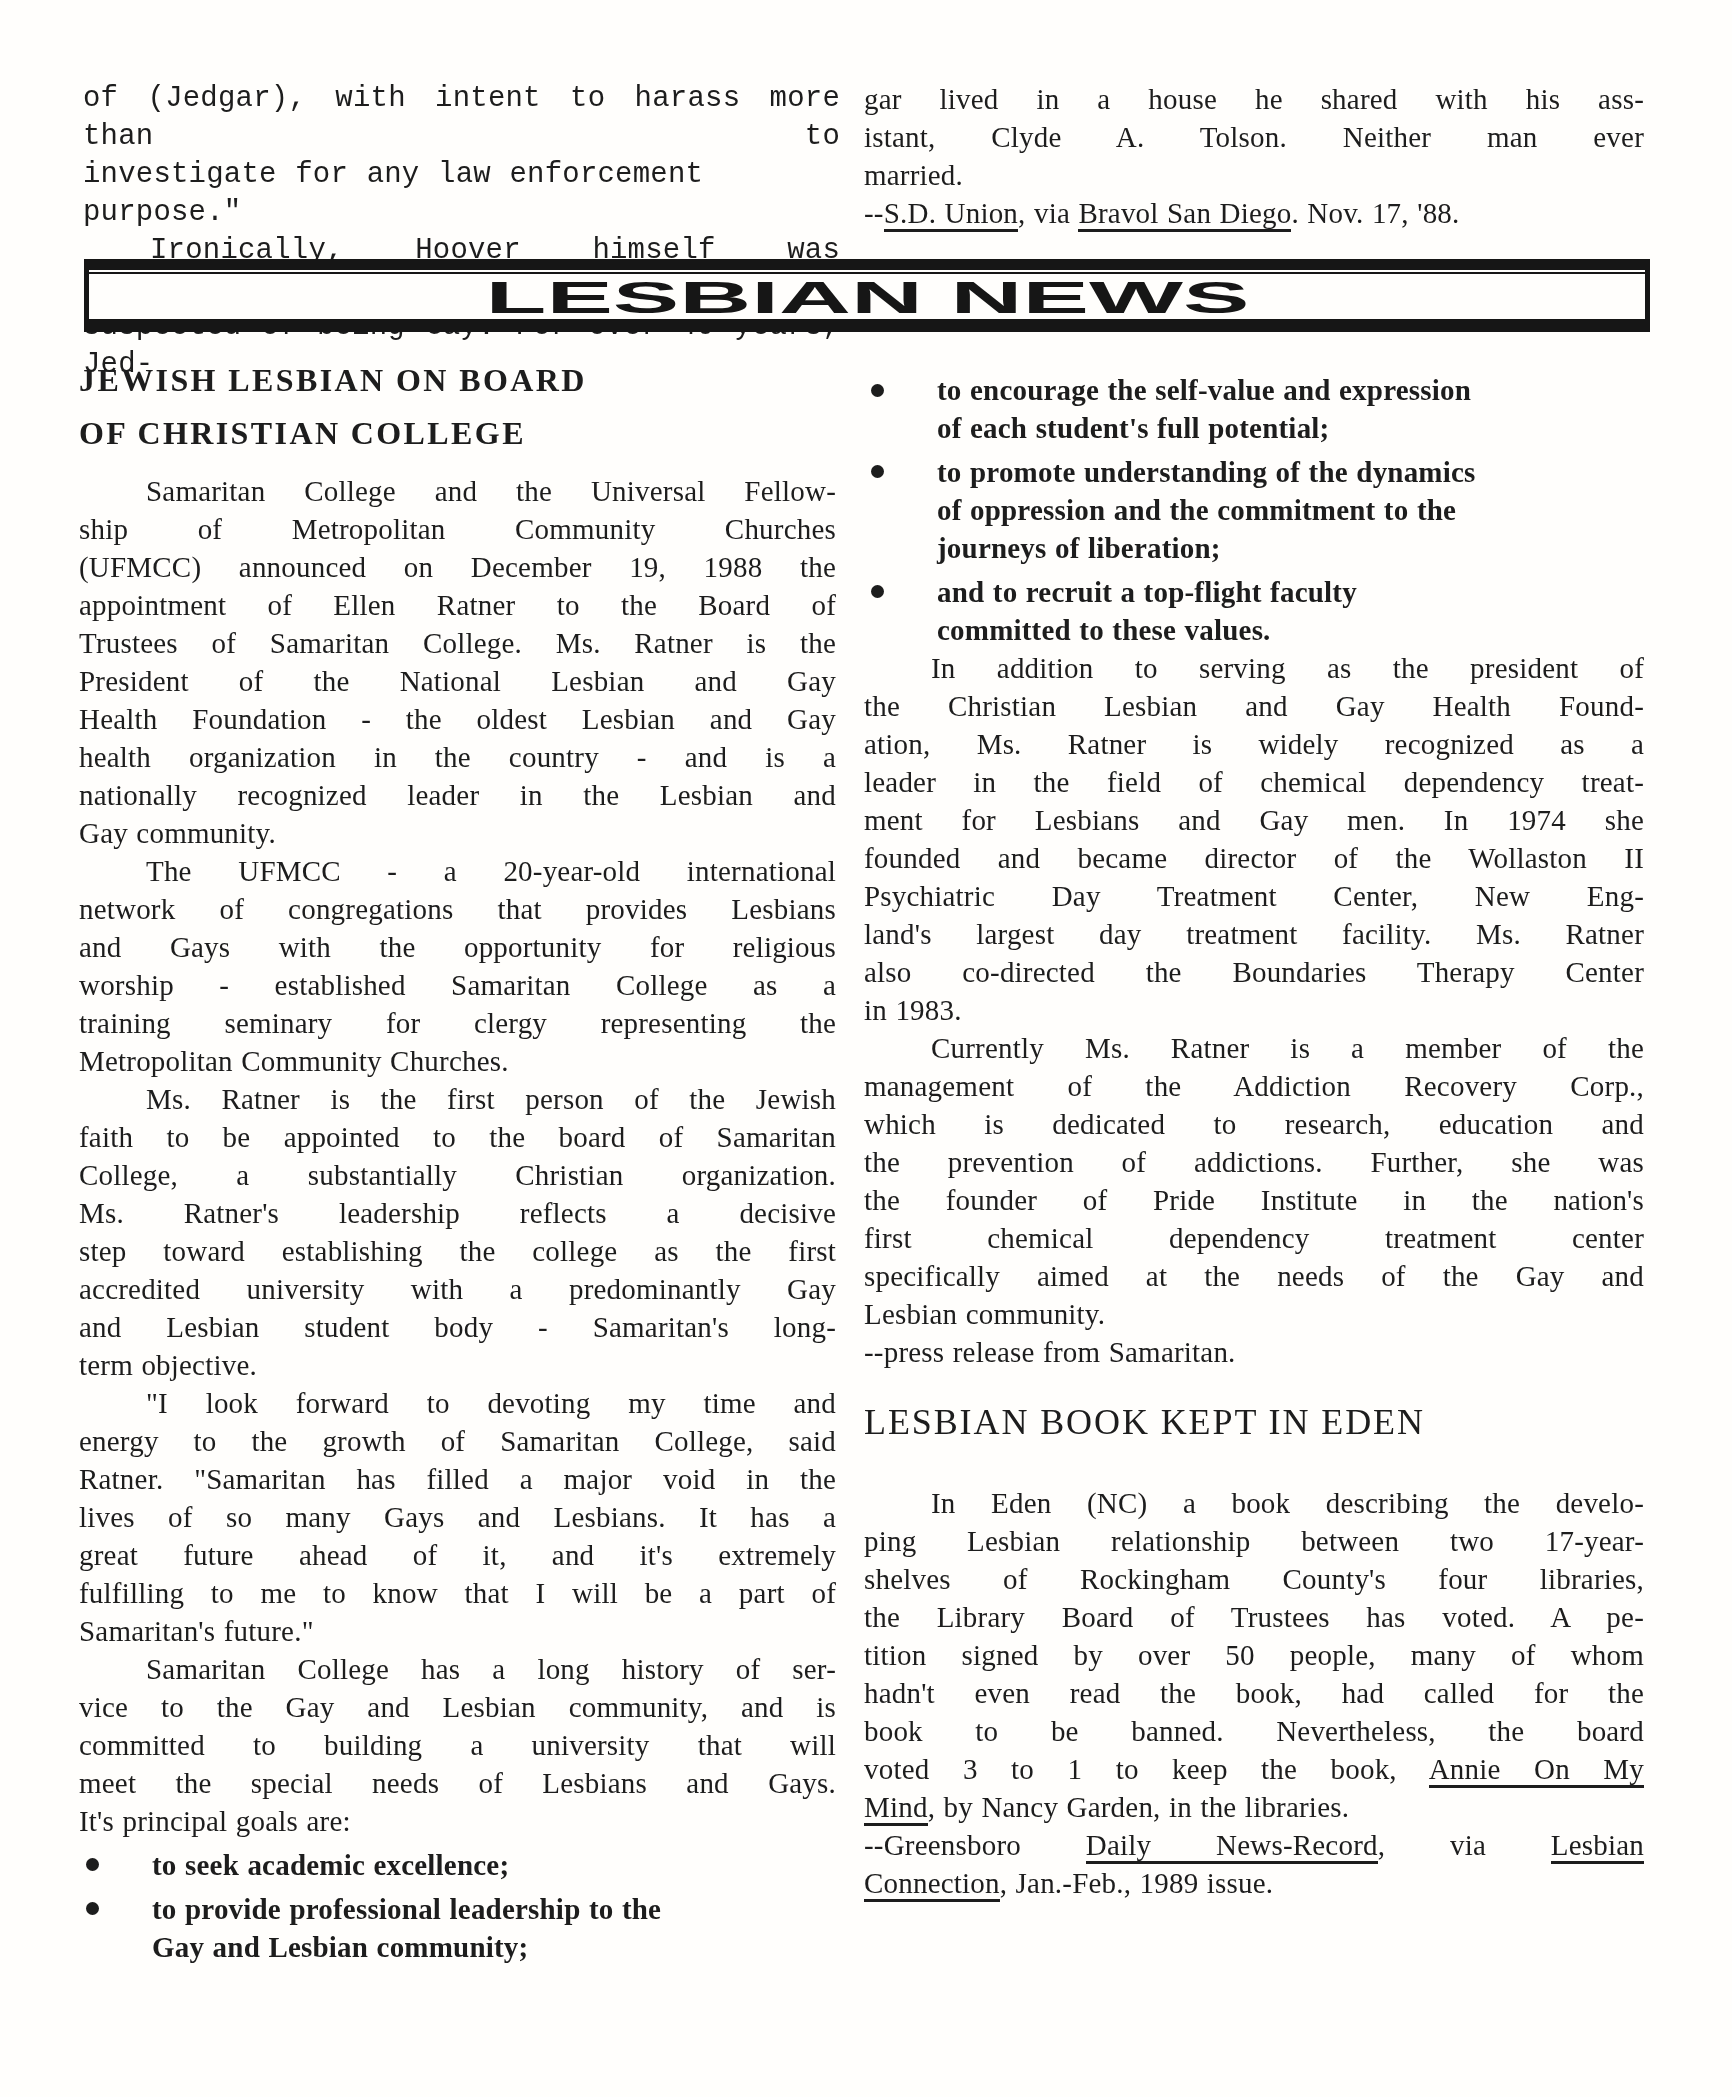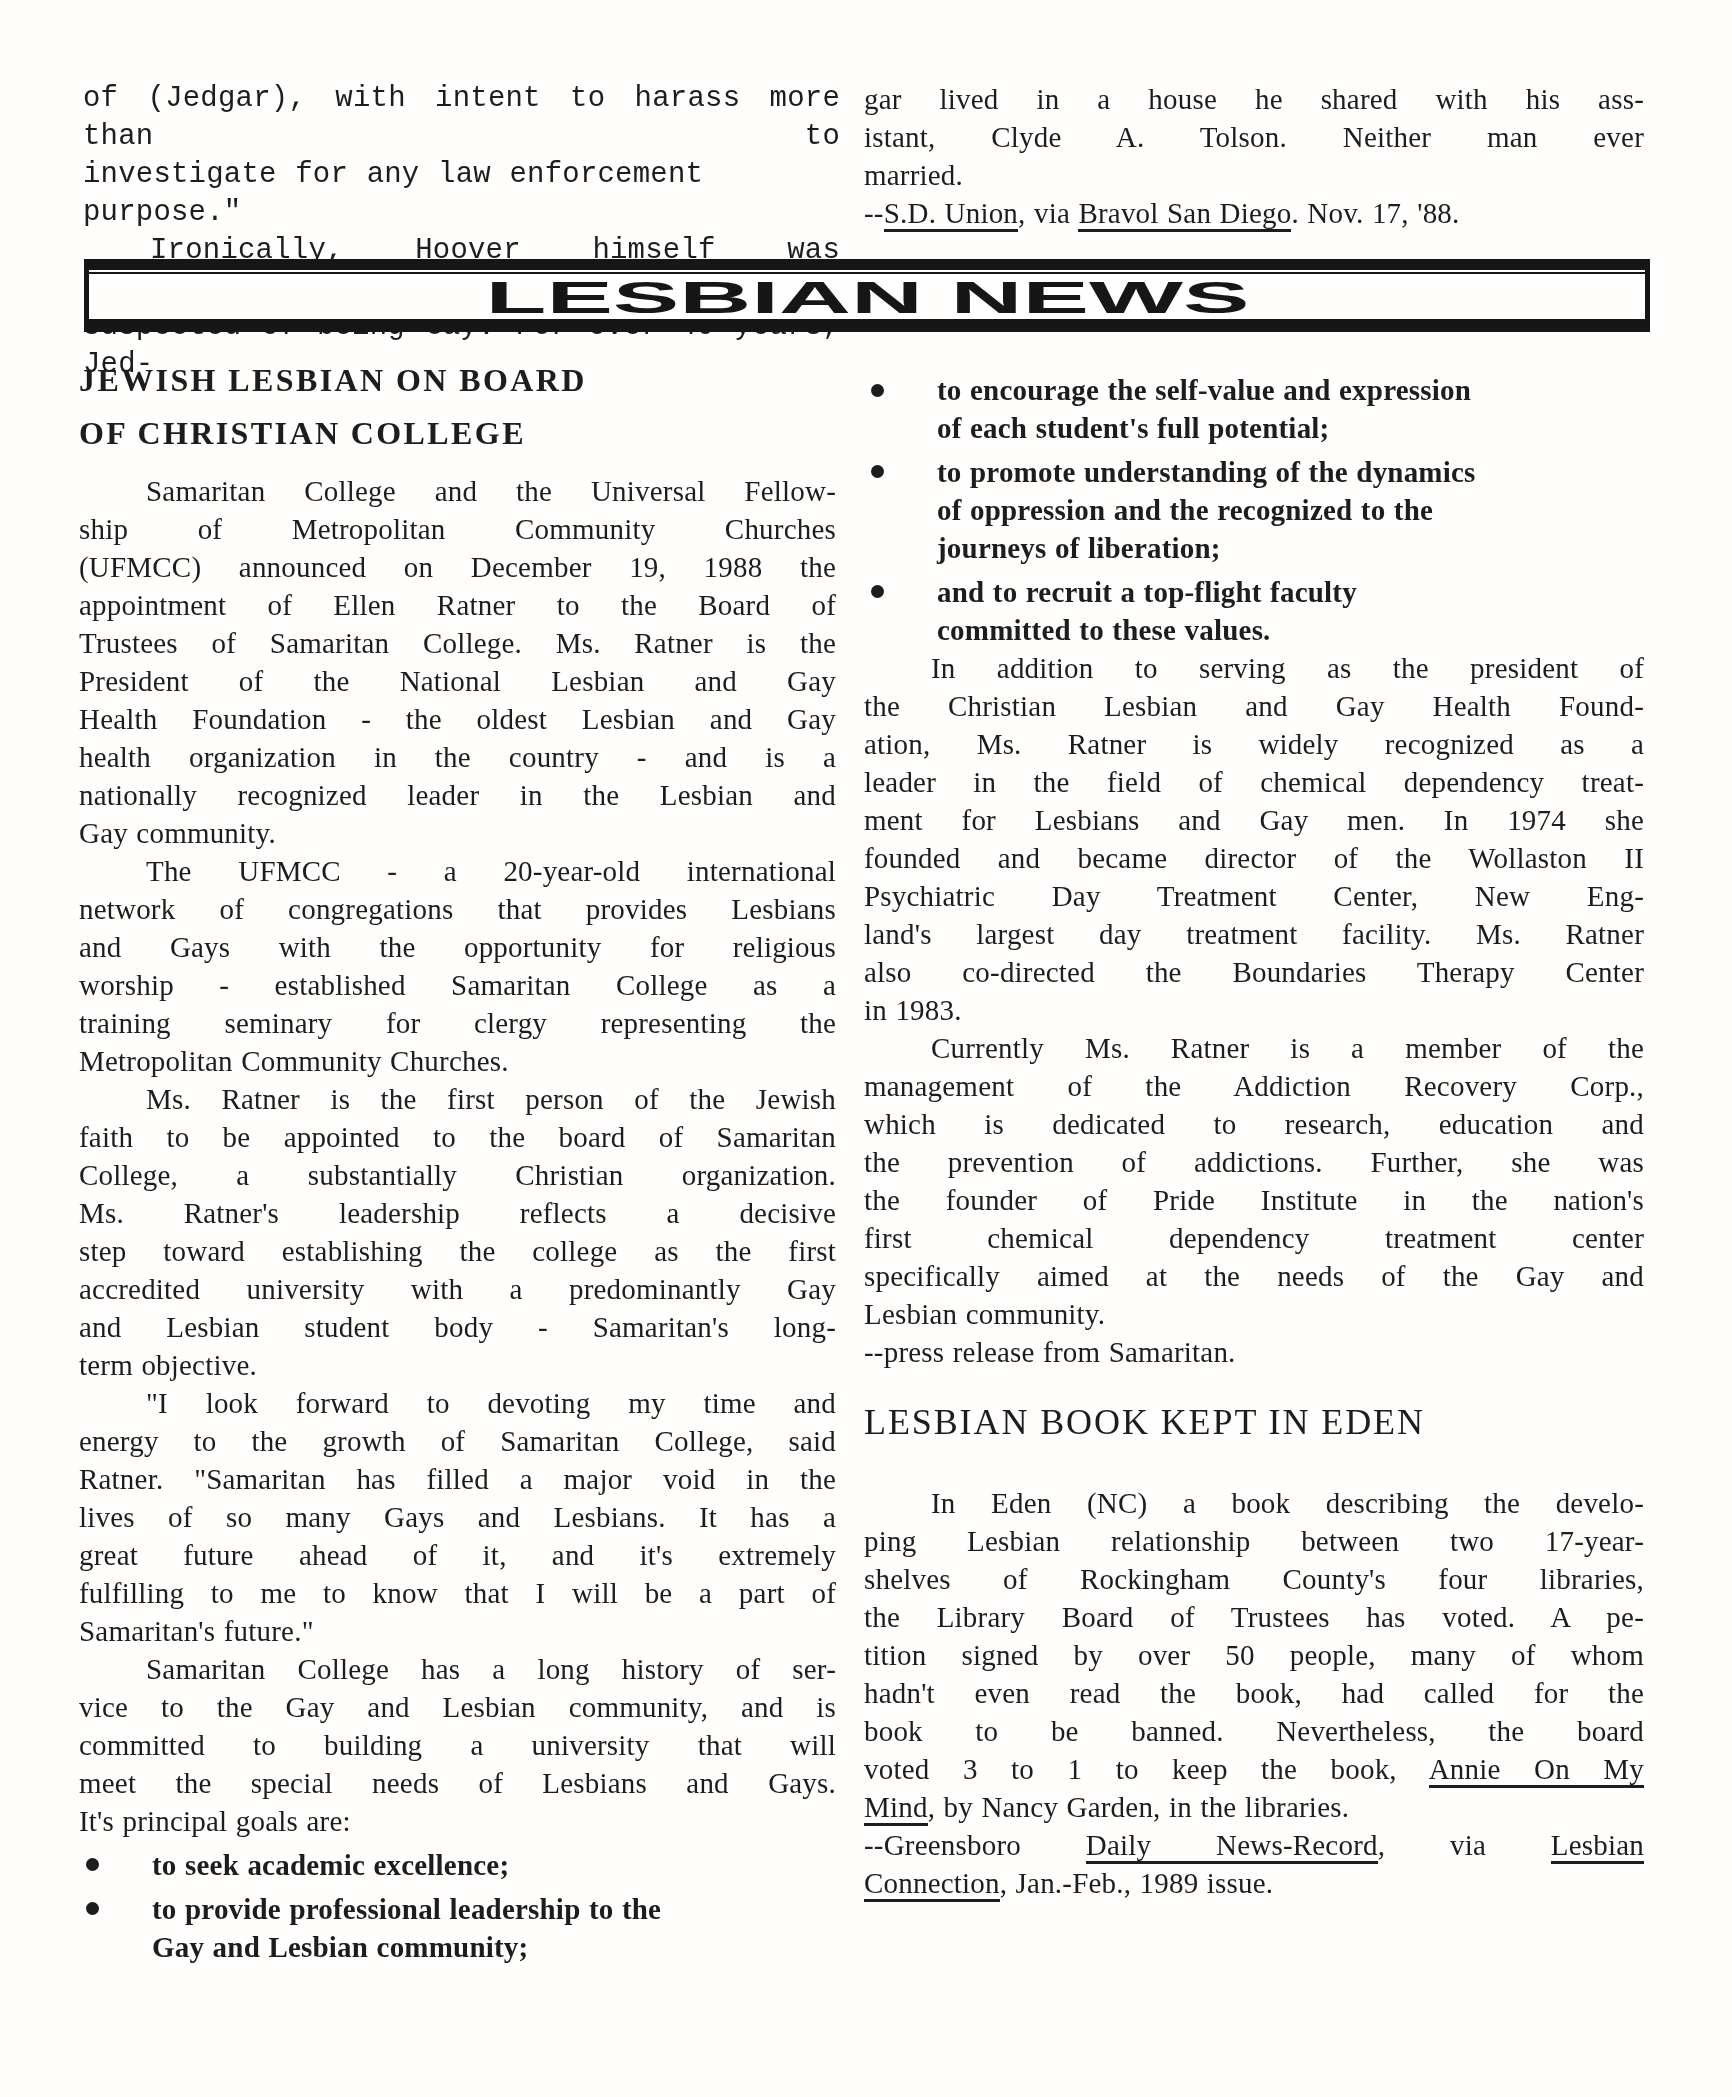--- a/index.html
+++ b/index.html
@@ -155,21 +155,21 @@
   <div class="col-right">
     <div id="rightBlocks">
         <div class="bullet-item">
           <span class="bullet-dot"></span>
           <div class="ln">to encourage the self-value and expression</div>
           <div class="ln">of each student's full potential;</div>
         </div>
         <div class="bullet-item">
           <span class="bullet-dot"></span>
           <div class="ln">to promote understanding of the dynamics</div>
-          <div class="ln">of oppression and the recognized to the</div>
+          <div class="ln">of oppression and the commitment to the</div>
           <div class="ln">journeys of liberation;</div>
         </div>
         <div class="bullet-item">
           <span class="bullet-dot"></span>
           <div class="ln">and to recruit a top-flight faculty</div>
           <div class="ln">committed to these values.</div>
         </div>
         <div class="para">
           <div class="ln jst ind">In addition to serving as the president of</div>
           <div class="ln jst">the Christian Lesbian and Gay Health Found-</div>

